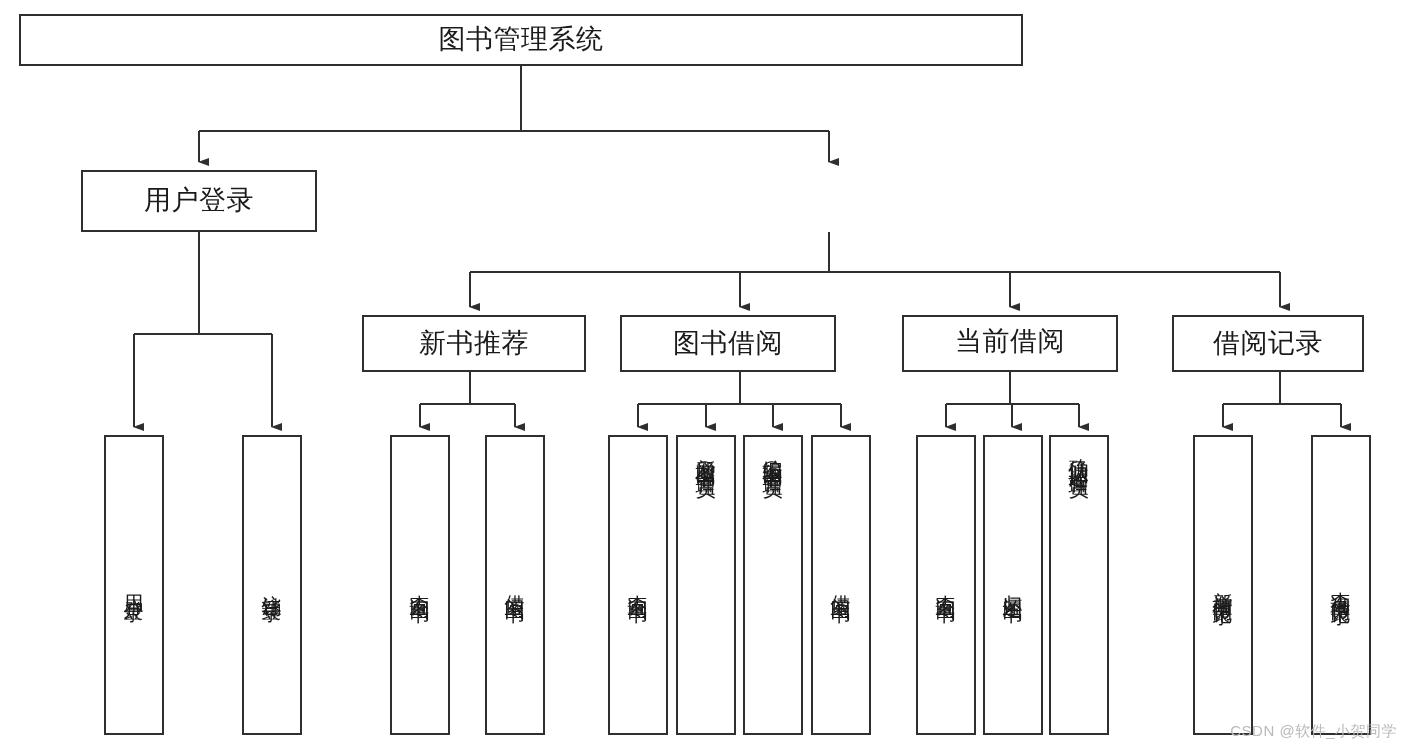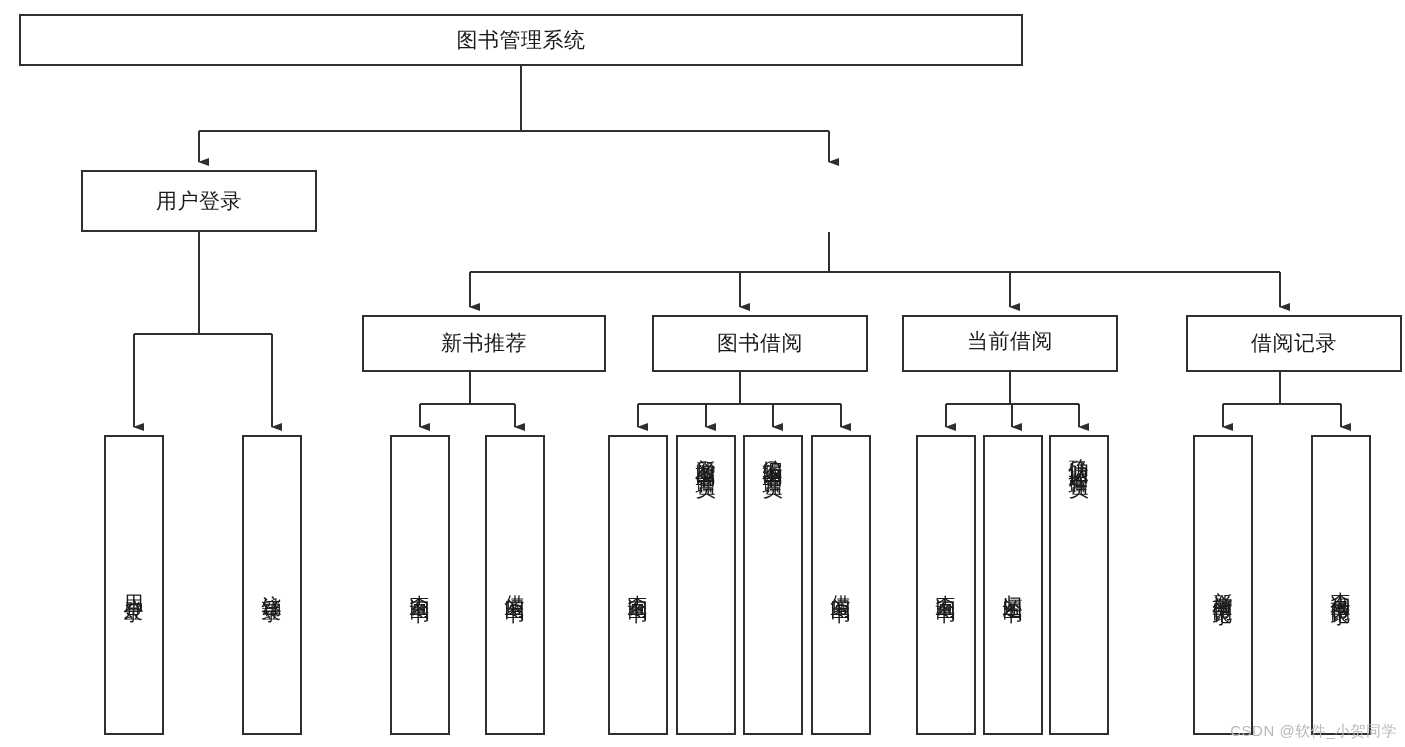--- a/index.html
+++ b/index.html
@@ -19,21 +19,21 @@
     position: absolute;
     box-sizing: border-box;
     border: 2px solid #2f2f2f;
     background: #ffffff;
     display: flex;
     align-items: center;
     justify-content: center;
     color: #1a1a1a;
   }
   .node-label {
-    font-size: 21px;
+    font-size: 27px;
     line-height: 1.15;
     letter-spacing: 0.5px;
     white-space: nowrap;
     color: #1a1a1a;
   }
   
   .node.vertical {
     align-items: flex-start;
     justify-content: center;
     padding-top: 6px;
@@ -133,30 +133,30 @@
   </svg>
 
   <div class="node" style="left:19px; top:14px; width:1004px; height:52px;">
     <span class="node-label">图书管理系统</span>
   </div>
 
   <div class="node" style="left:81px; top:170px; width:236px; height:62px;">
     <span class="node-label">用户登录</span>
   </div>
 
-  <div class="node" style="left:362px; top:315px; width:244px; height:57px;">
+  <div class="node" style="left:362px; top:315px; width:224px; height:57px;">
     <span class="node-label">新书推荐</span>
   </div>
-  <div class="node" style="left:652px; top:315px; width:216px; height:57px;">
+  <div class="node" style="left:620px; top:315px; width:216px; height:57px;">
     <span class="node-label">图书借阅</span>
   </div>
   <div class="node" style="left:902px; top:315px; width:216px; height:57px;font-family:Liberation Mono, monospace;">
     <span class="node-label">当前借阅</span>
   </div>
-  <div class="node" style="left:1172px; top:315px; width:216px; height:57px;margin-left:14px;">
+  <div class="node" style="left:1172px; top:315px; width:192px; height:57px;">
     <span class="node-label">借阅记录</span>
   </div>
 
   <div class="node vertical centered" style="left:104px; top:435px; width:60px; height:300px;">
     <span class="node-label">用户登录</span>
   </div>
   <div class="node vertical centered" style="left:242px; top:435px; width:60px; height:300px;">
     <span class="node-label">注销登录</span>
   </div>
 

